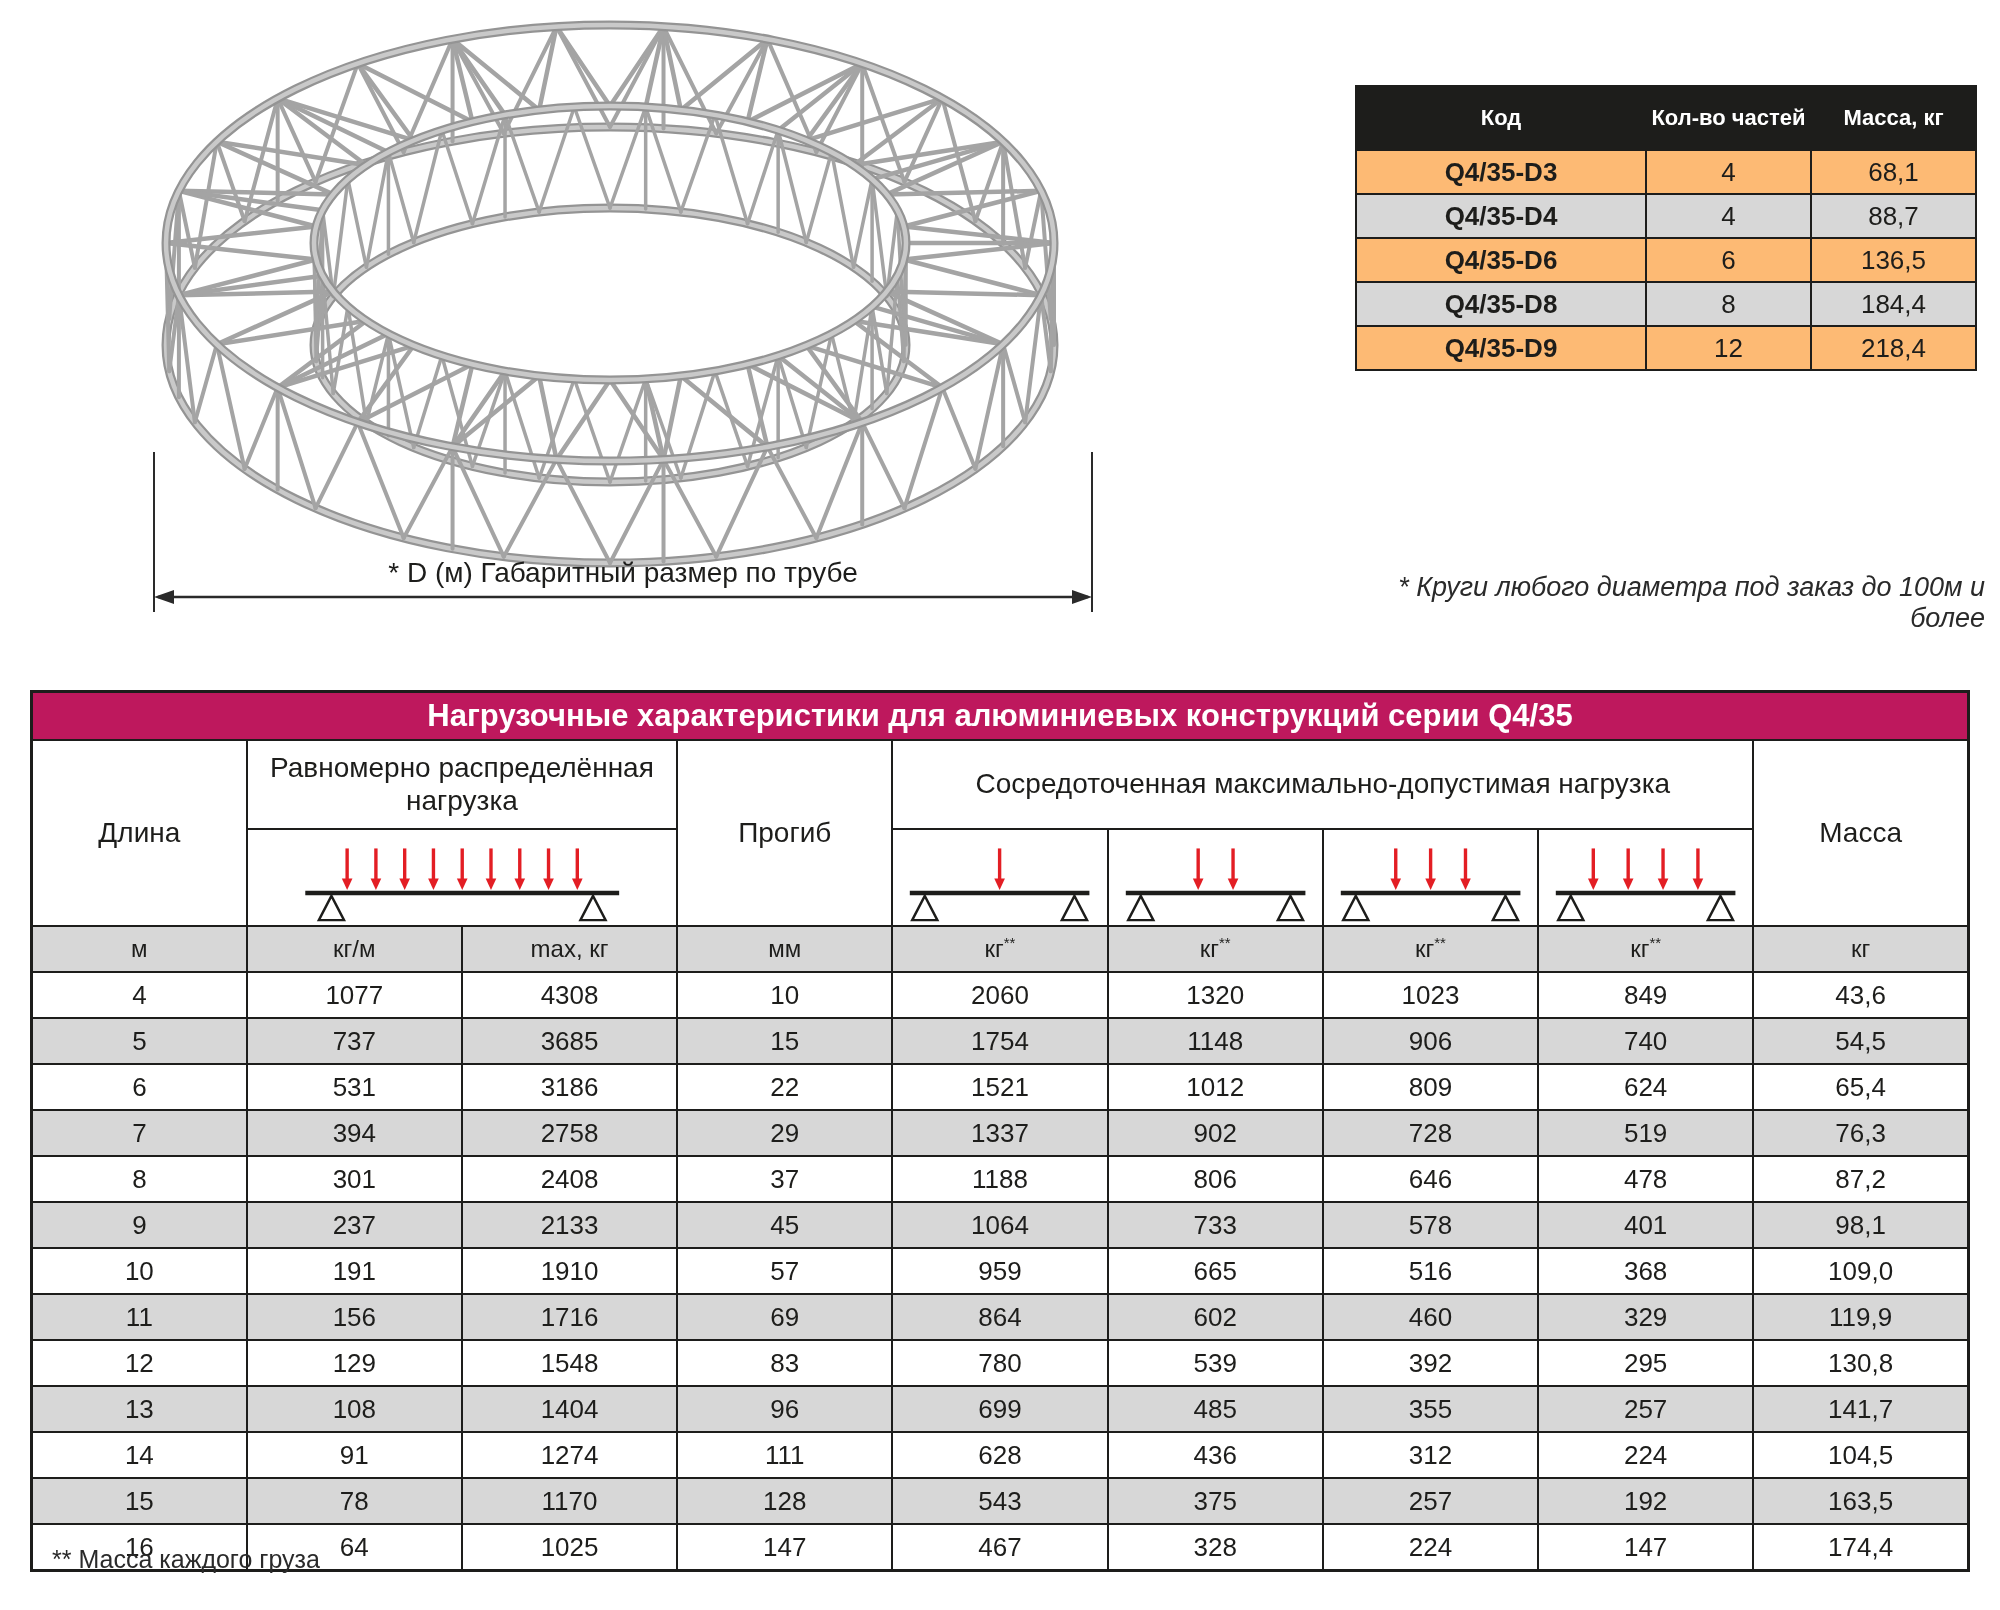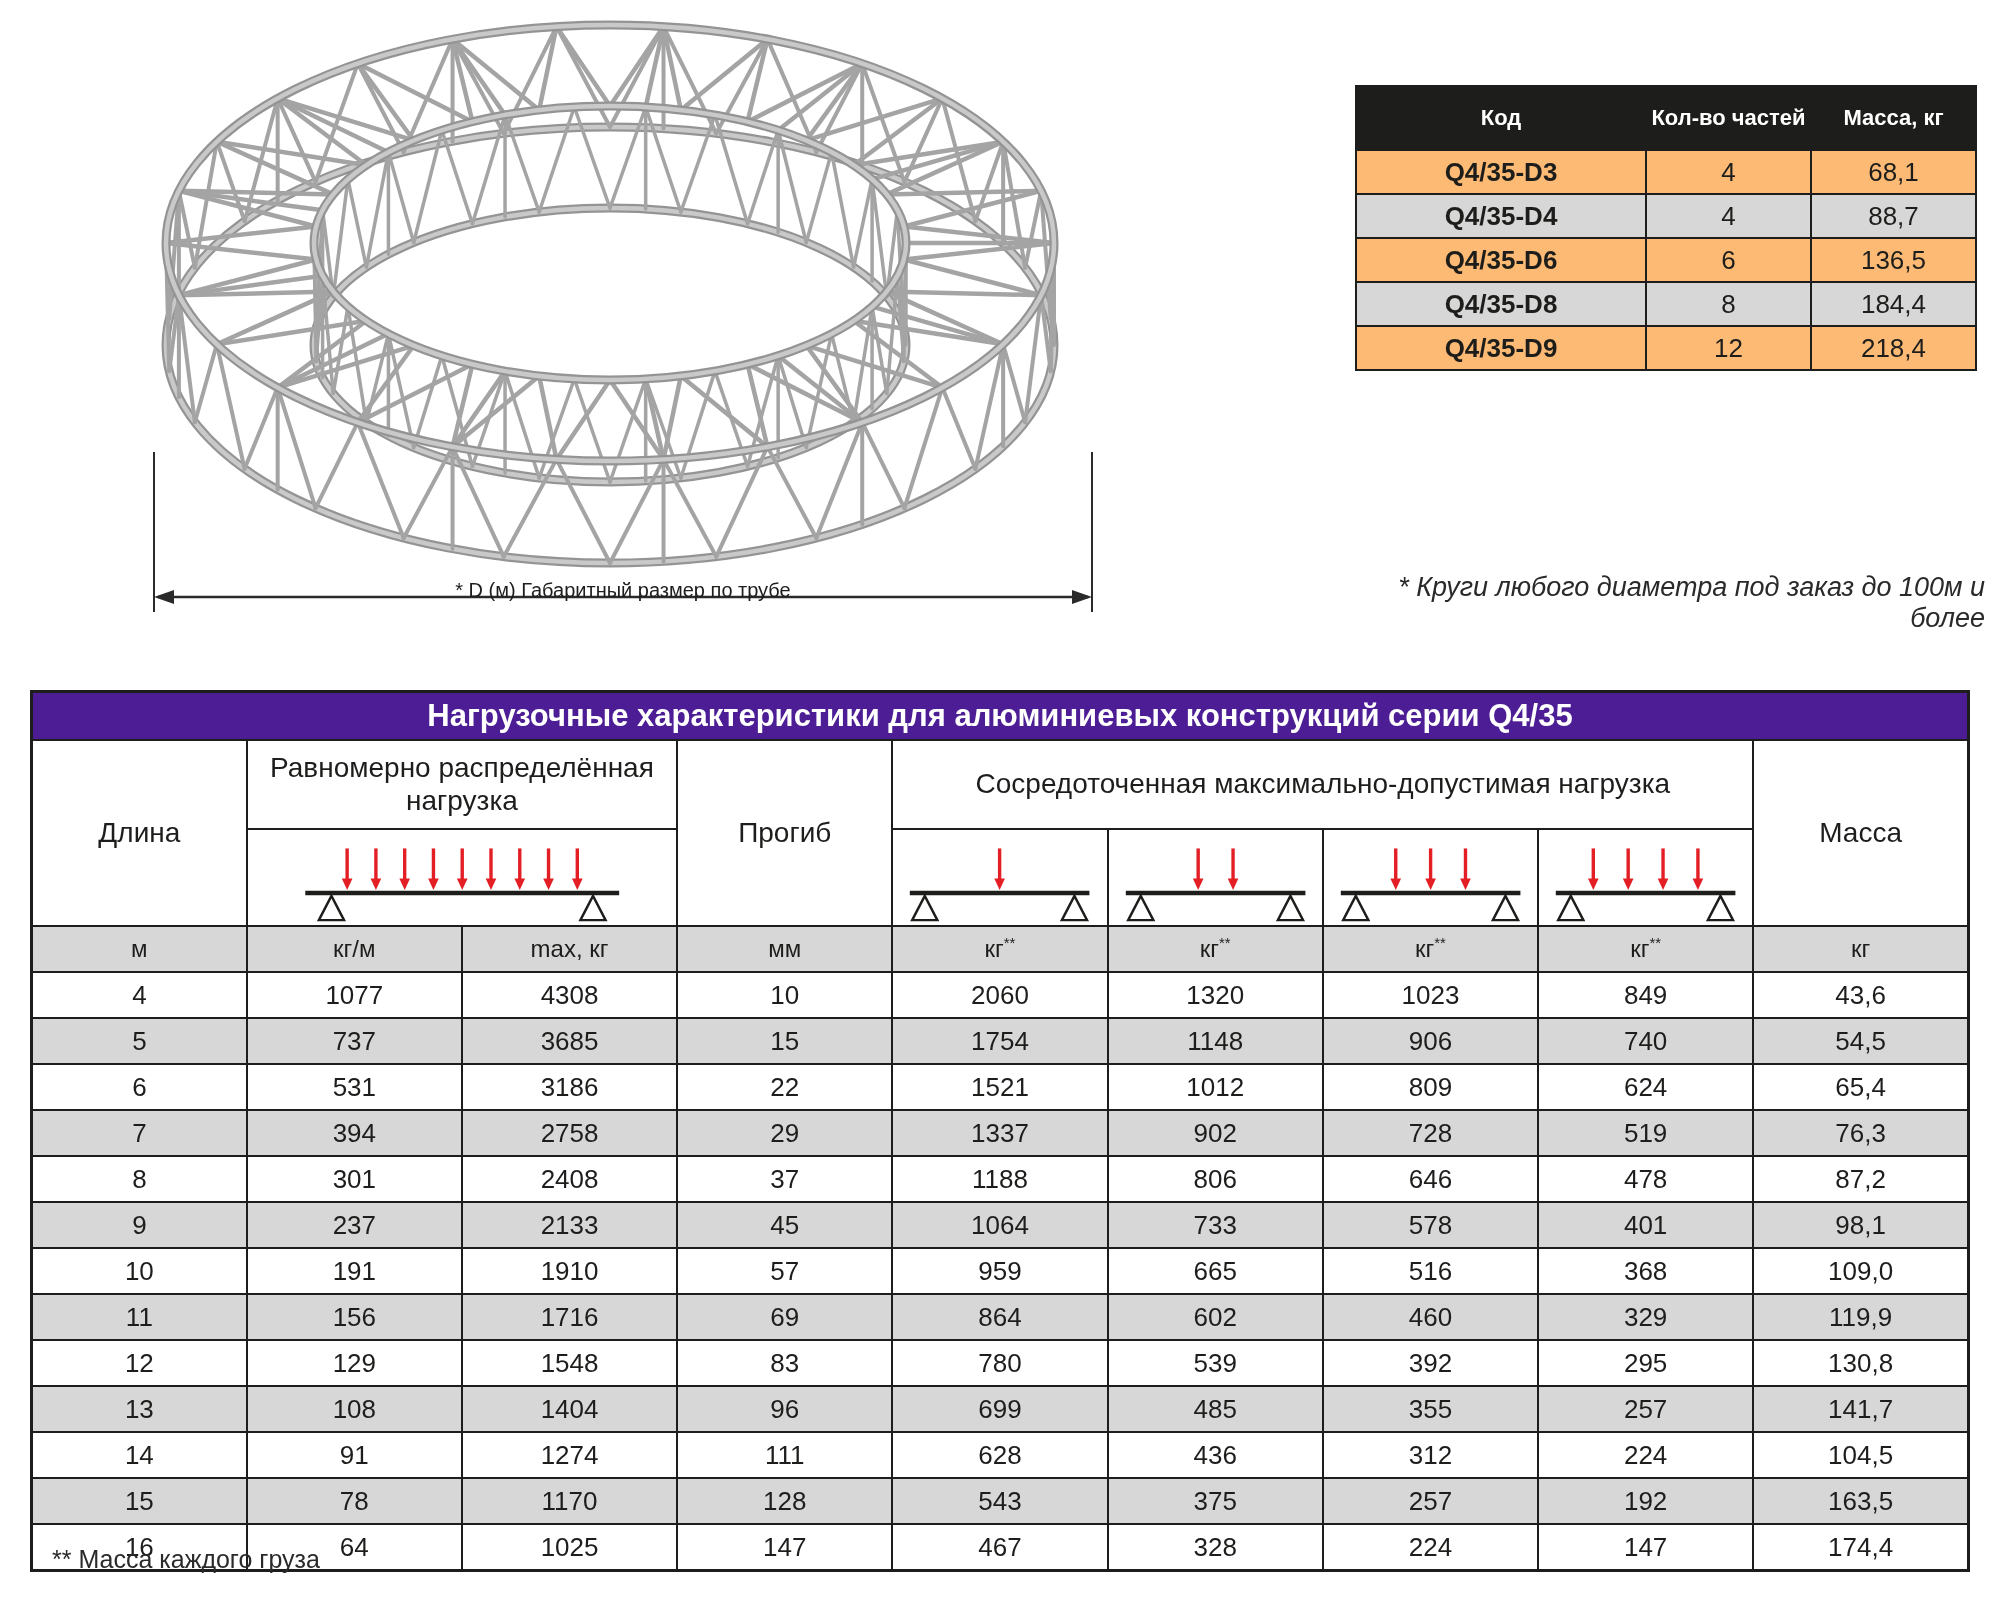--- a/index.html
+++ b/index.html
@@ -5,21 +5,21 @@
   html,body{margin:0;padding:0;}
   body{
     width:2000px;height:1610px;position:relative;background:#ffffff;
     font-family:"Liberation Sans", sans-serif;color:#1d1d1b;overflow:hidden;
   }
   
   .truss-wrap{position:absolute;left:150px;top:15px;width:950px;height:560px;}
   .dim-svg{position:absolute;left:148px;top:452px;width:950px;height:165px;}
   .dim-label{
     position:absolute;left:148px;top:556px;width:950px;height:34px;line-height:34px;
-    text-align:center;font-size:20px;color:#1d1d1b;margin-top:17px;
+    text-align:center;font-size:28px;color:#1d1d1b;
   }
   
   .parts-table{
     position:absolute;left:1355px;top:85px;width:620px;
     border-collapse:collapse;table-layout:fixed;border:2px solid #1d1d1b;
   }
   .parts-table th{
     background:#1d1d1b;color:#ffffff;font-size:22px;font-weight:bold;
     height:62px;line-height:1.05;border:2px solid #1d1d1b;text-align:center;vertical-align:middle;padding:0 4px;
   }
@@ -35,21 +35,21 @@
   }
   
   .load-table{
     position:absolute;left:30px;top:690px;width:1940px;
     border-collapse:collapse;table-layout:fixed;border:3px solid #1d1d1b;
   }
   .load-table th,.load-table td{
     border:2px solid #1d1d1b;text-align:center;vertical-align:middle;padding:0;
   }
   .load-title{
-    background:#4c1d95;color:#ffffff;font-size:31px;font-weight:bold;height:46px;
+    background:#be185d;color:#ffffff;font-size:31px;font-weight:bold;height:46px;
   }
   .group-row th{font-weight:normal;font-size:28px;height:87px;line-height:1.15;padding:0 6px;}
   .diagram-row td{height:95px;}
   .beam{width:100%;height:93px;display:flex;align-items:center;justify-content:center;}
   .units-row td{background:#d7d7d7;font-size:24px;height:44px;}
   .units-row sup{font-size:0.62em;}
   .load-table tbody td{font-size:26px;height:44px;background:#ffffff;}
   .load-table tbody tr:nth-child(even) td{background:#d7d7d7;}
   .footnote{
     position:absolute;left:52px;top:1545px;font-size:25px;color:#2a2a2a;

